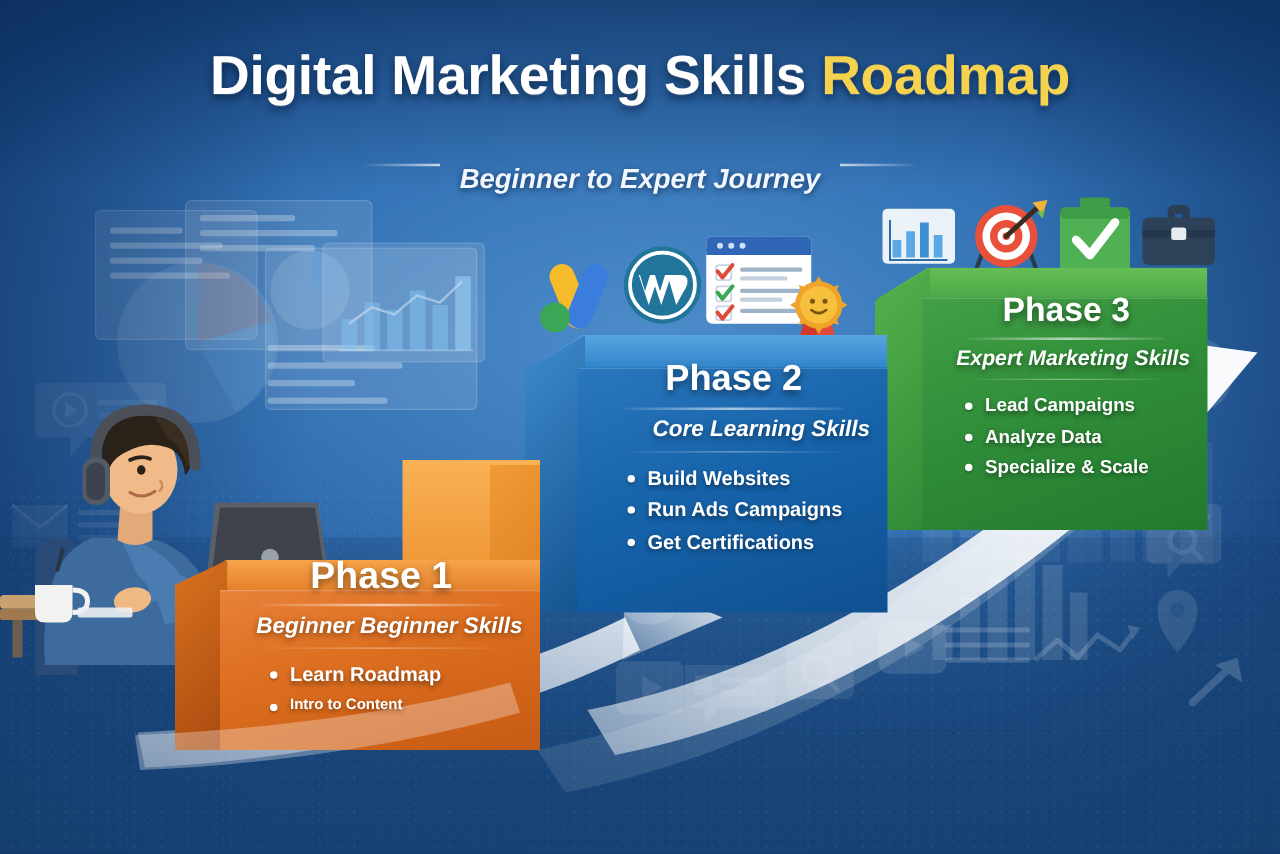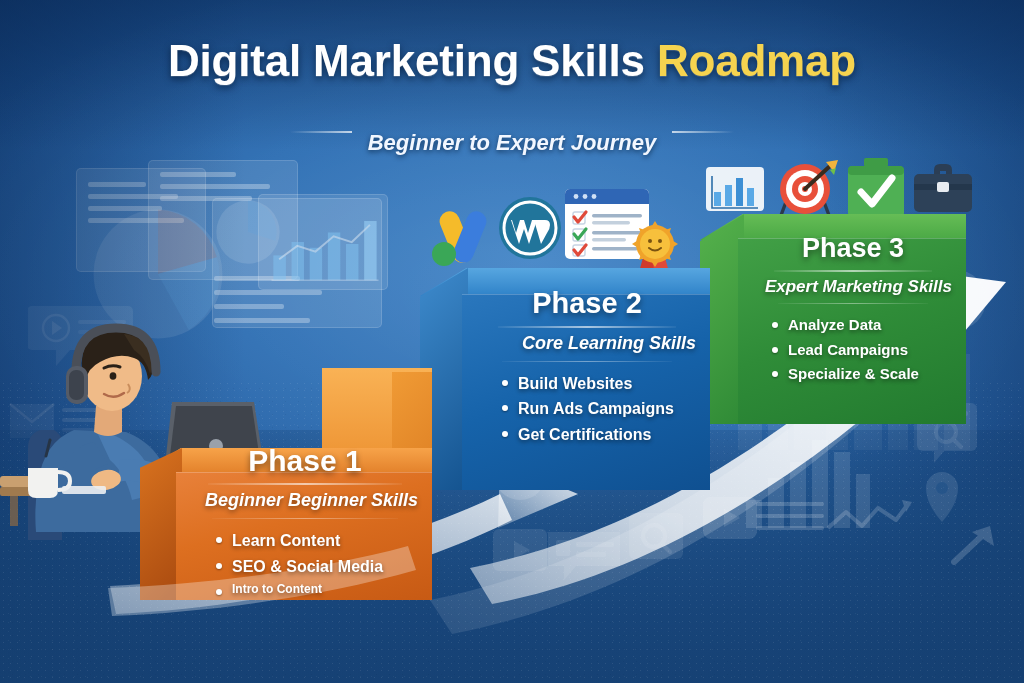--- a/index.html
+++ b/index.html
@@ -375,22 +375,22 @@
                 clip-path:polygon(0% 13%, 100% 0%, 100% 100%, 0% 100%);"></div>
 
     <div class="blk-front" style="left:38px; top:24px; width:228px; height:186px;
                 background:linear-gradient(160deg,#42a046 0%, #2f8c38 48%, #227a2f 100%);"></div>
     <div class="blk-content" style="left:40px; top:20px; width:226px;">
       <div class="ph-title">Phase 3</div>
       <div class="ph-rule" style="width:80%;"></div>
       <div class="ph-sub">Expert Marketing Skills</div>
       <div class="ph-rule2" style="width:76%;"></div>
       <ul class="ph-list">
+        <li>Lead Campaigns</li>
         <li>Analyze Data</li>
-        <li>Lead Campaigns</li>
         <li>Specialize &amp; Scale</li>
       </ul>
     </div>
   </div>
 
   <div class="icons" style="left:424px; top:186px; width:240px; height:86px;">
 
     <svg style="position:absolute; left:2px; top:20px; width:66px; height:64px;" viewBox="0 0 66 64">
       <rect x="20" y="4" width="20" height="54" rx="10" fill="#f5bb2a" transform="rotate(-22 30 31)"></rect>
       <rect x="34" y="4" width="20" height="54" rx="10" fill="#3b7ddd" transform="rotate(22 44 31)"></rect>
@@ -478,22 +478,21 @@
                 background:linear-gradient(135deg,#d9731f,#a8490f);
                 clip-path:polygon(0% 13%, 100% 0%, 100% 100%, 0% 100%);"></div>
     <div class="blk-front" style="left:36px; top:104px; width:256px; height:128px;
                 background:linear-gradient(165deg,#e8813a 0%, #dd6f20 40%, #c75a14 100%);"></div>
     <div class="blk-content" style="left:38px; top:76px; width:254px;">
       <div class="ph-title" style="font-size:30px;">Phase 1</div>
       <div class="ph-rule" style="width:86%;"></div>
       <div class="ph-sub" style="font-size:18px;">Beginner Beginner Skills</div>
       <div class="ph-rule2" style="width:82%;"></div>
       <ul class="ph-list" style="padding-left:24px;">
-        <li style="font-size:16px;">Learn Content</li>
-        <li style="font-size:16px;">SEO &amp; Social Media</li>
+        <li style="font-size:16px;">Learn Roadmap</li>
         <li style="font-size:12px;">Intro to Content</li>
       </ul>
     </div>
   </div>
 
   <svg style="position:absolute; left:0; top:0; width:1024px; height:683px; pointer-events:none;" viewBox="0 0 1024 683">
     <path d="M108 588 C 210 584, 320 570, 408 546 L 416 570 C 324 596, 214 612, 112 616 Z" fill="#ffffff" opacity=".30"></path>
   </svg>
 
   <div class="title-wrap">

